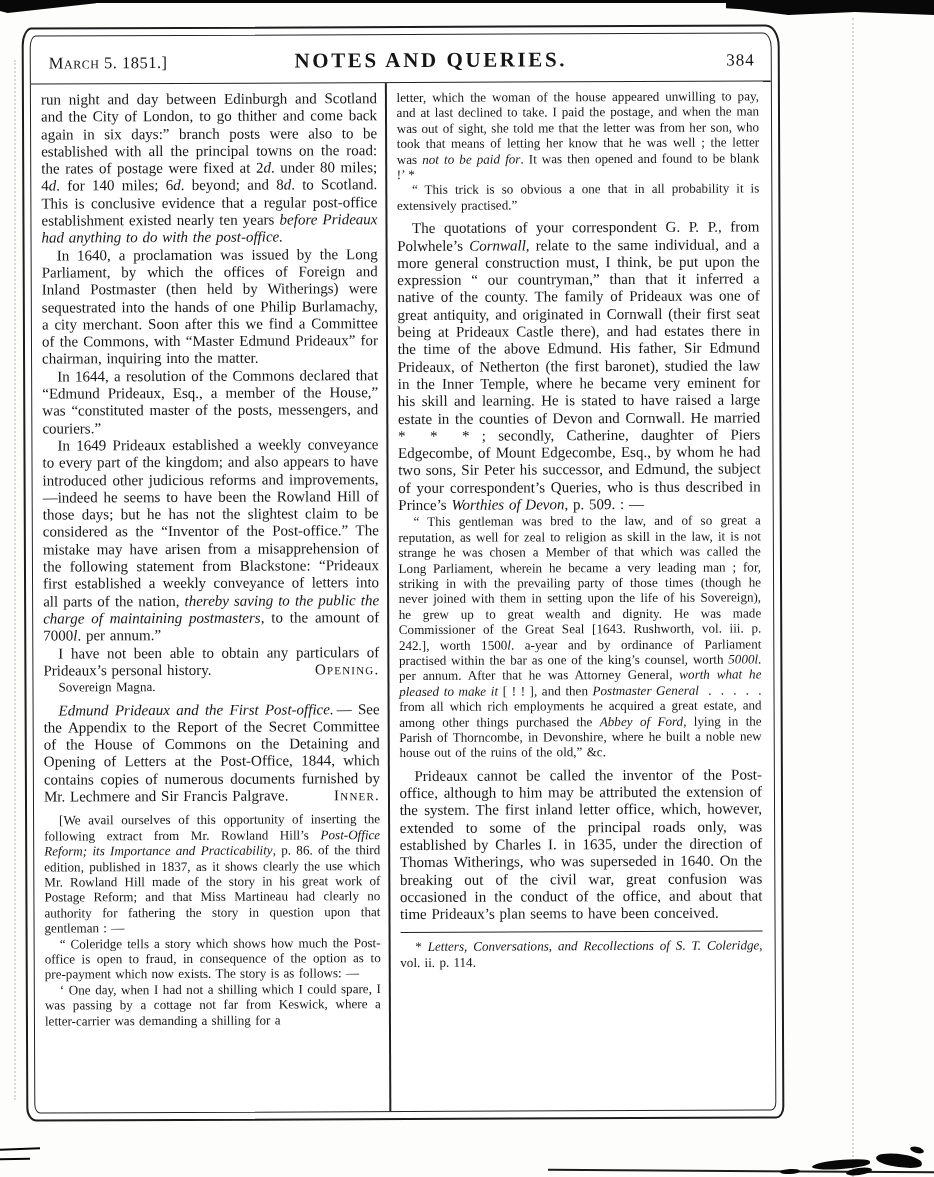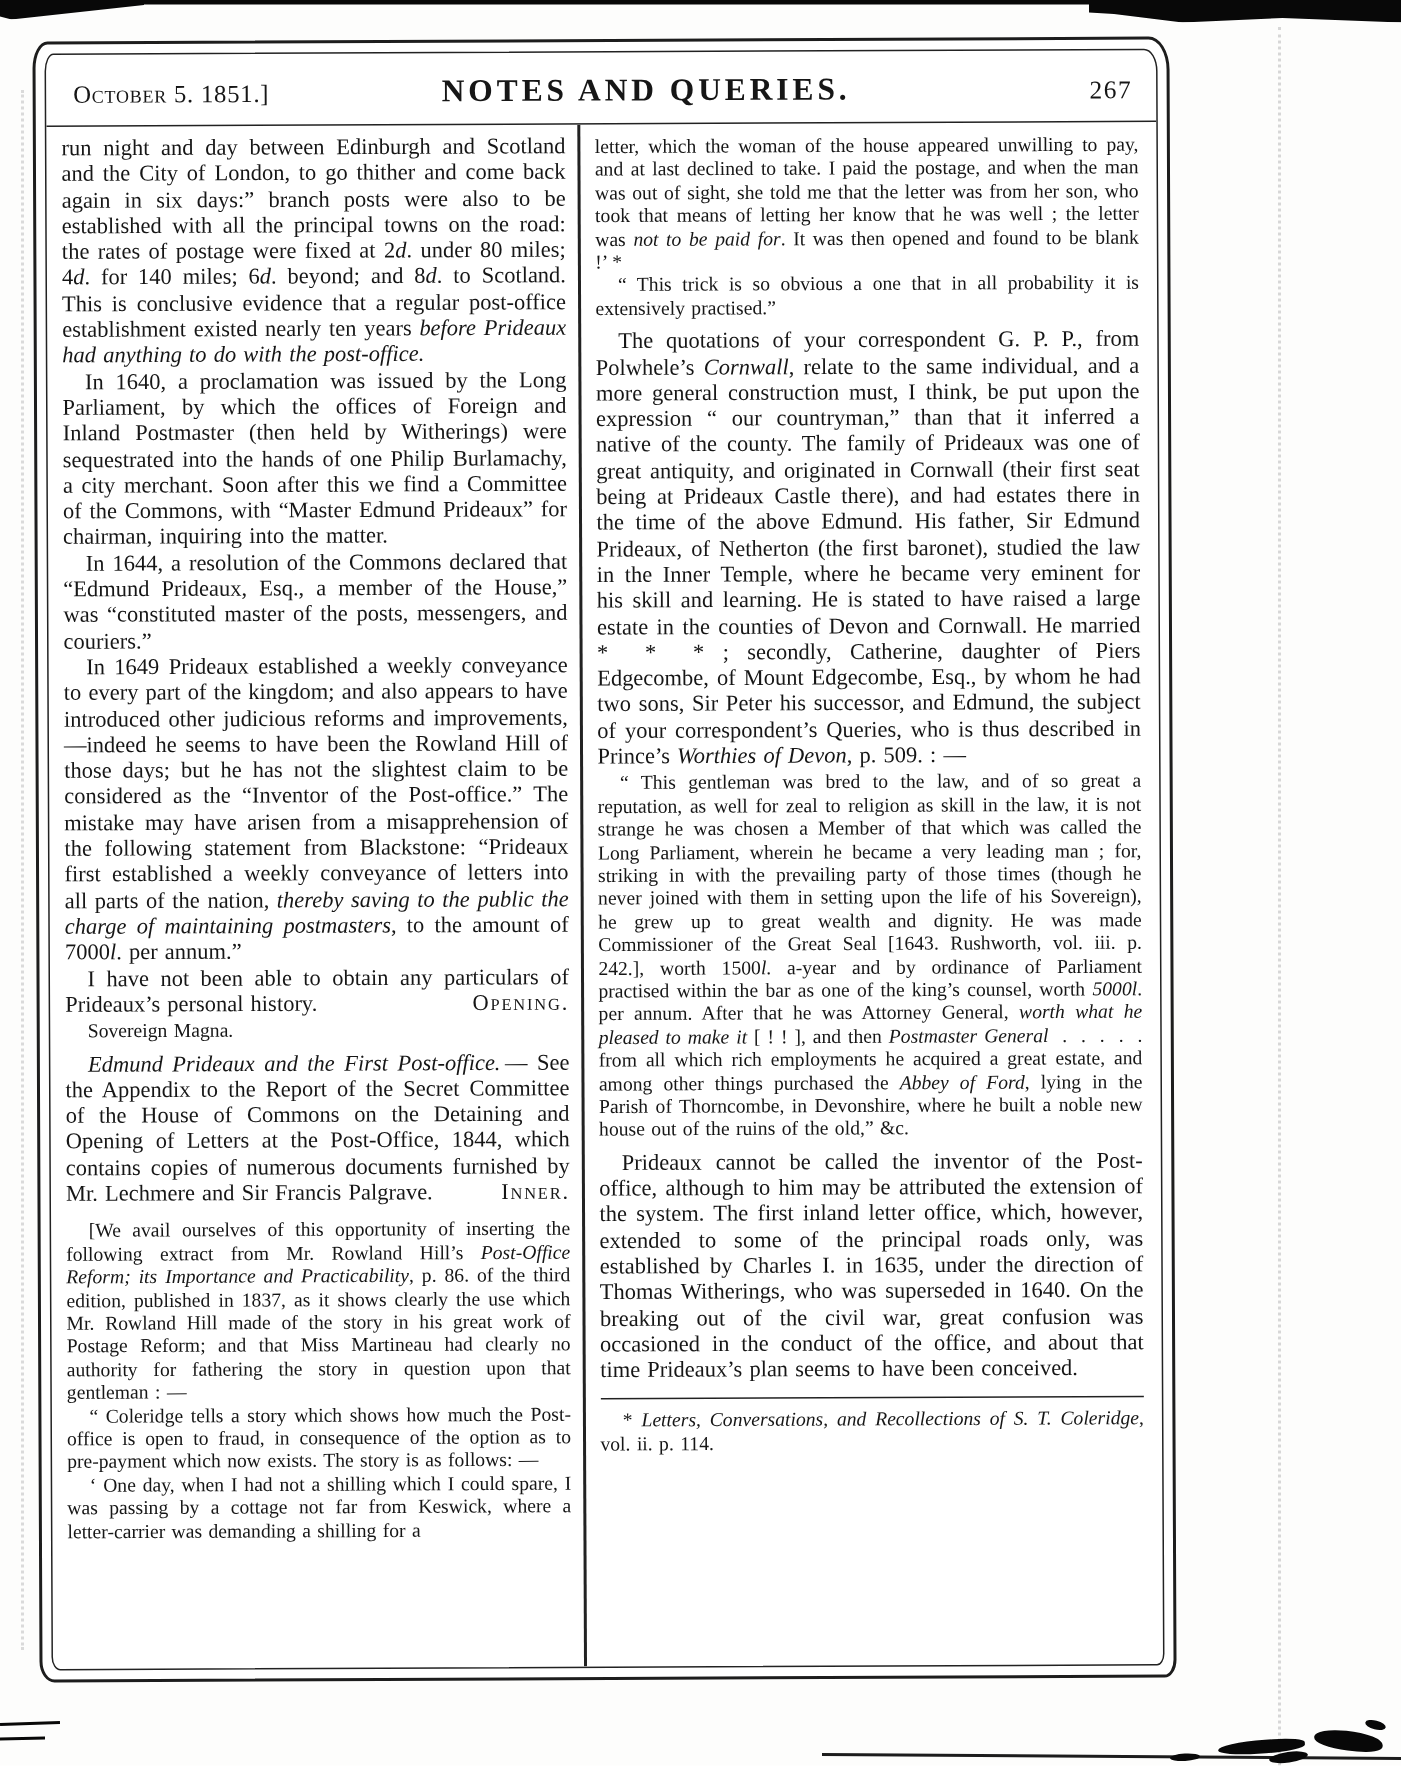--- a/index.html
+++ b/index.html
@@ -83,23 +83,23 @@
 <div class="artifact blob1"></div>
 <div class="artifact blob2"></div>
 <div class="artifact blob3"></div>
 <div class="artifact blob4"></div>
 <div class="artifact blob5"></div>
 
 <div class="page">
   <div class="page-inner">
 
     <div class="header">
-      <div class="hdr-date">October 5. 1851.]</div>
+      <div class="hdr-date">March 5. 1851.]</div>
       <div class="hdr-title">NOTES AND QUERIES.</div>
-      <div class="hdr-page">267</div>
+      <div class="hdr-page">384</div>
     </div>
 
     <div class="columns">
       <div class="col col-left" id="col-left">
           <p class="para noindent"><span>run night and day between Edinburgh and Scotland and the City of London, to go thither and come back again in six days:” branch posts were also to be established with all the principal towns on the road: the rates of postage were fixed at 2</span><span class="it">d</span><span>. under 80 miles; 4</span><span class="it">d</span><span>. for 140 miles; 6</span><span class="it">d</span><span>. beyond; and 8</span><span class="it">d</span><span>. to Scotland.  This is conclusive evidence that a regular post-office establishment existed nearly ten years </span><span class="it">before Prideaux had anything to do with the post-office.</span></p>
           <p class="para"><span>In 1640, a proclamation was issued by the Long Parliament, by which the offices of Foreign and Inland Postmaster (then held by Witherings) were sequestrated into the hands of one Philip Burlamachy, a city merchant.  Soon after this we find a Committee of the Commons, with “Master Edmund Prideaux” for chairman, inquiring into the matter.</span></p>
           <p class="para"><span>In 1644, a resolution of the Commons declared that “Edmund Prideaux, Esq., a member of the House,” was “constituted master of the posts, messengers, and couriers.”</span></p>
           <p class="para"><span>In 1649 Prideaux established a weekly conveyance to every part of the kingdom; and also appears to have introduced other judicious reforms and improvements,—indeed he seems to have been the Rowland Hill of those days; but he has not the slightest claim to be considered as the “Inventor of the Post-office.”  The mistake may have arisen from a misapprehension of the following statement from Blackstone: “Prideaux first established a weekly conveyance of letters into all parts of the nation, </span><span class="it">thereby saving to the public the charge of maintaining postmasters</span><span>, to the amount of 7000</span><span class="it">l</span><span>. per annum.”</span></p>
           <p class="para"><span>I have not been able to obtain any particulars of Prideaux’s personal history.</span><span class="sig">Opening.</span></p>
           <p class="para small"><span>Sovereign Magna.</span></p>

